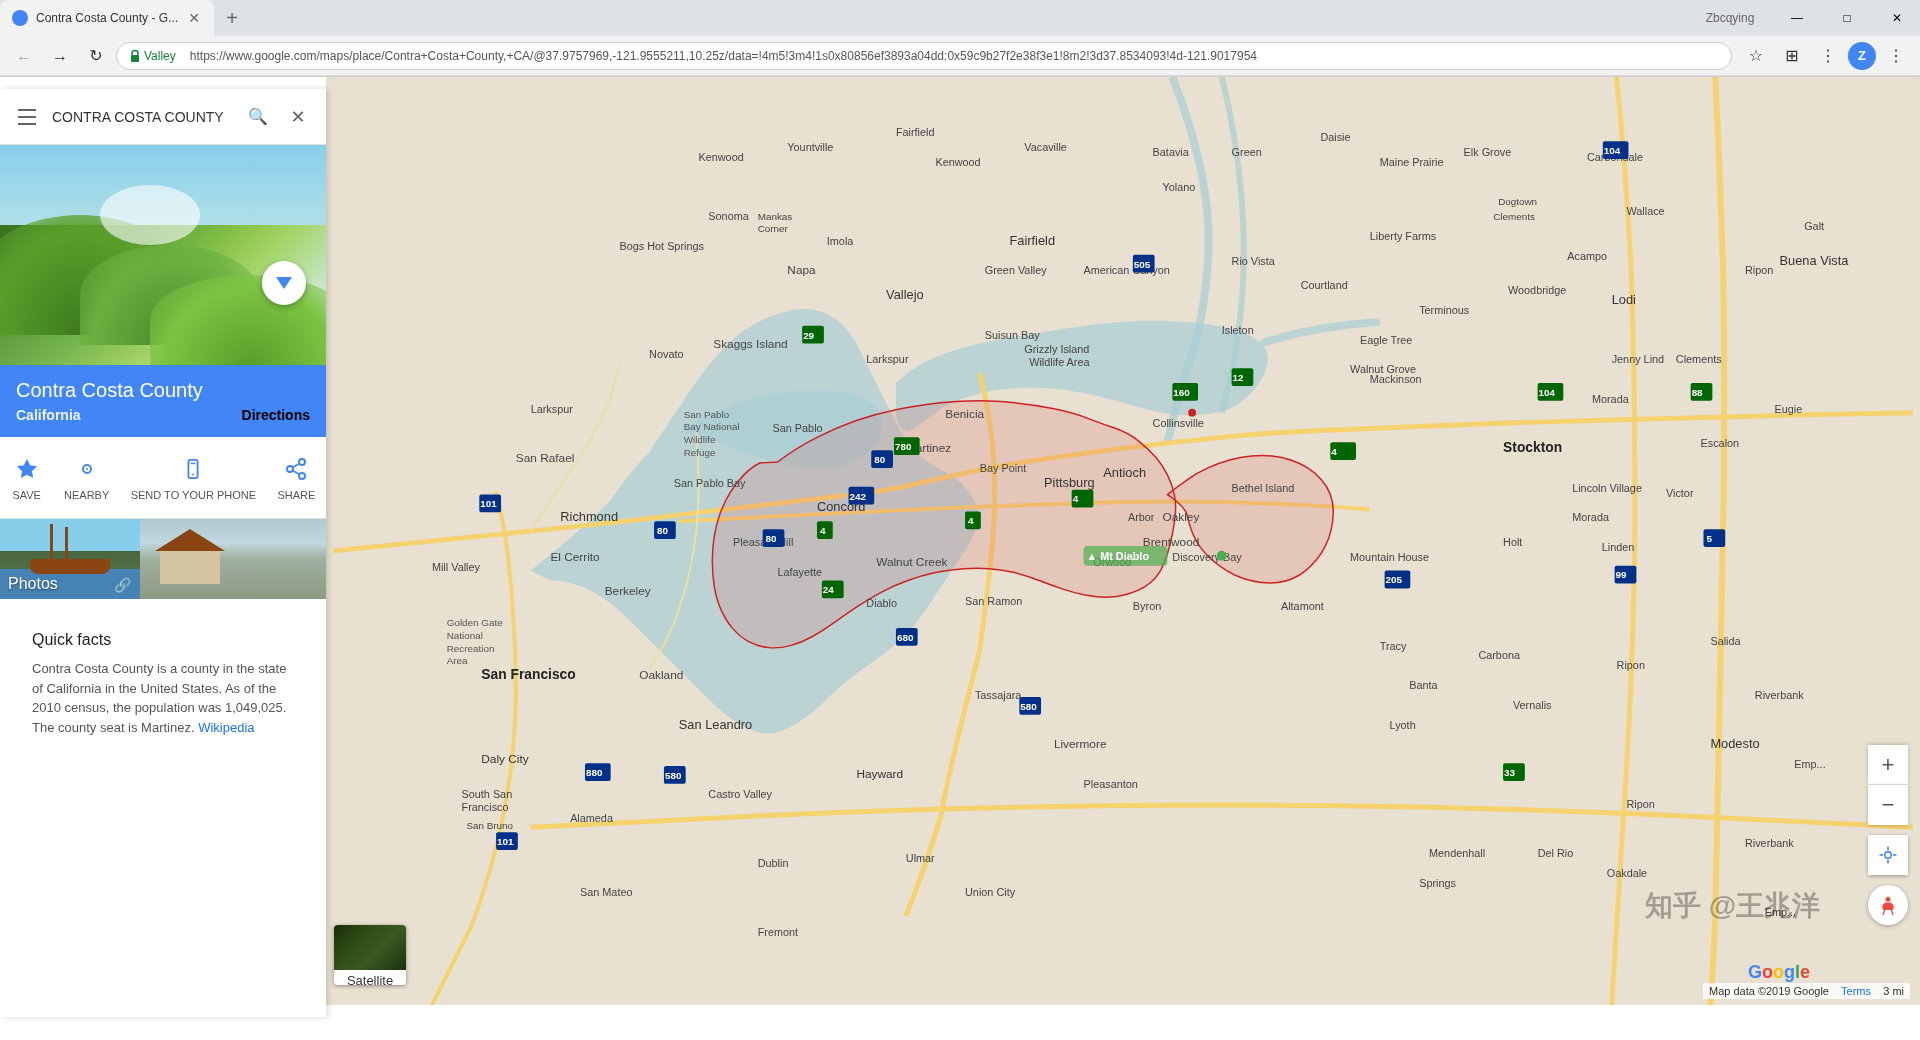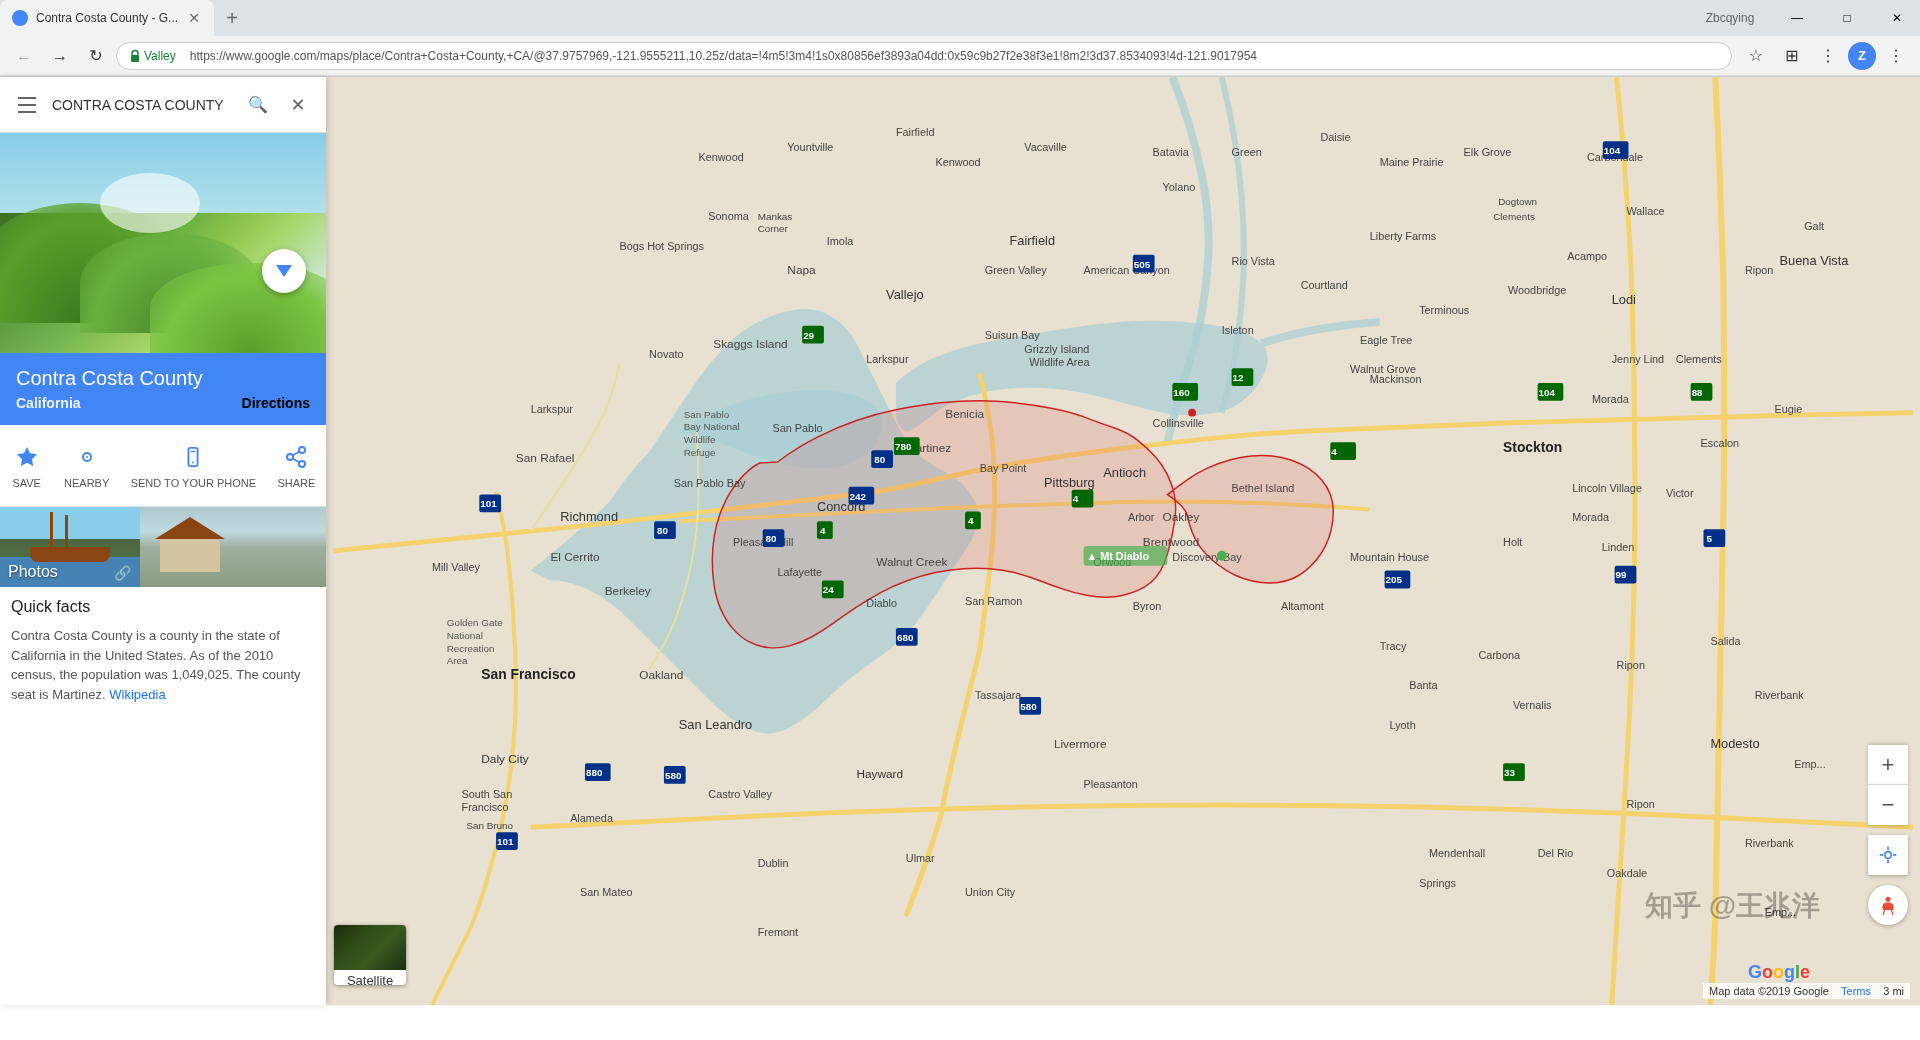--- a/index.html
+++ b/index.html
@@ -152,20 +152,21 @@
     
     .sidebar {
       width: 326px;
       height: 100%;
       background: white;
       overflow-y: auto;
       flex-shrink: 0;
       position: relative;
       z-index: 10;
       box-shadow: 2px 0 6px rgba(0,0,0,0.15);
+      margin-top: 12px;
     }
     .sidebar-header {
       display: flex;
       align-items: center;
       padding: 8px 12px;
       height: 56px;
       border-bottom: 1px solid #e0e0e0;
       gap: 8px;
     }
     .hamburger {
@@ -449,21 +450,21 @@
       left: 15px;
       width: 0;
       height: 0;
       border-left: 35px solid transparent;
       border-right: 35px solid transparent;
       border-bottom: 22px solid #8B4513;
     }
 
     
     .quick-facts {
-      padding: 11px;
+      padding: 32px;
     }
     .quick-facts-title {
       font-size: 16px;
       color: #212121;
       margin-bottom: 10px;
     }
     .quick-facts-text {
       font-size: 13px;
       color: #555;
       line-height: 1.5;

